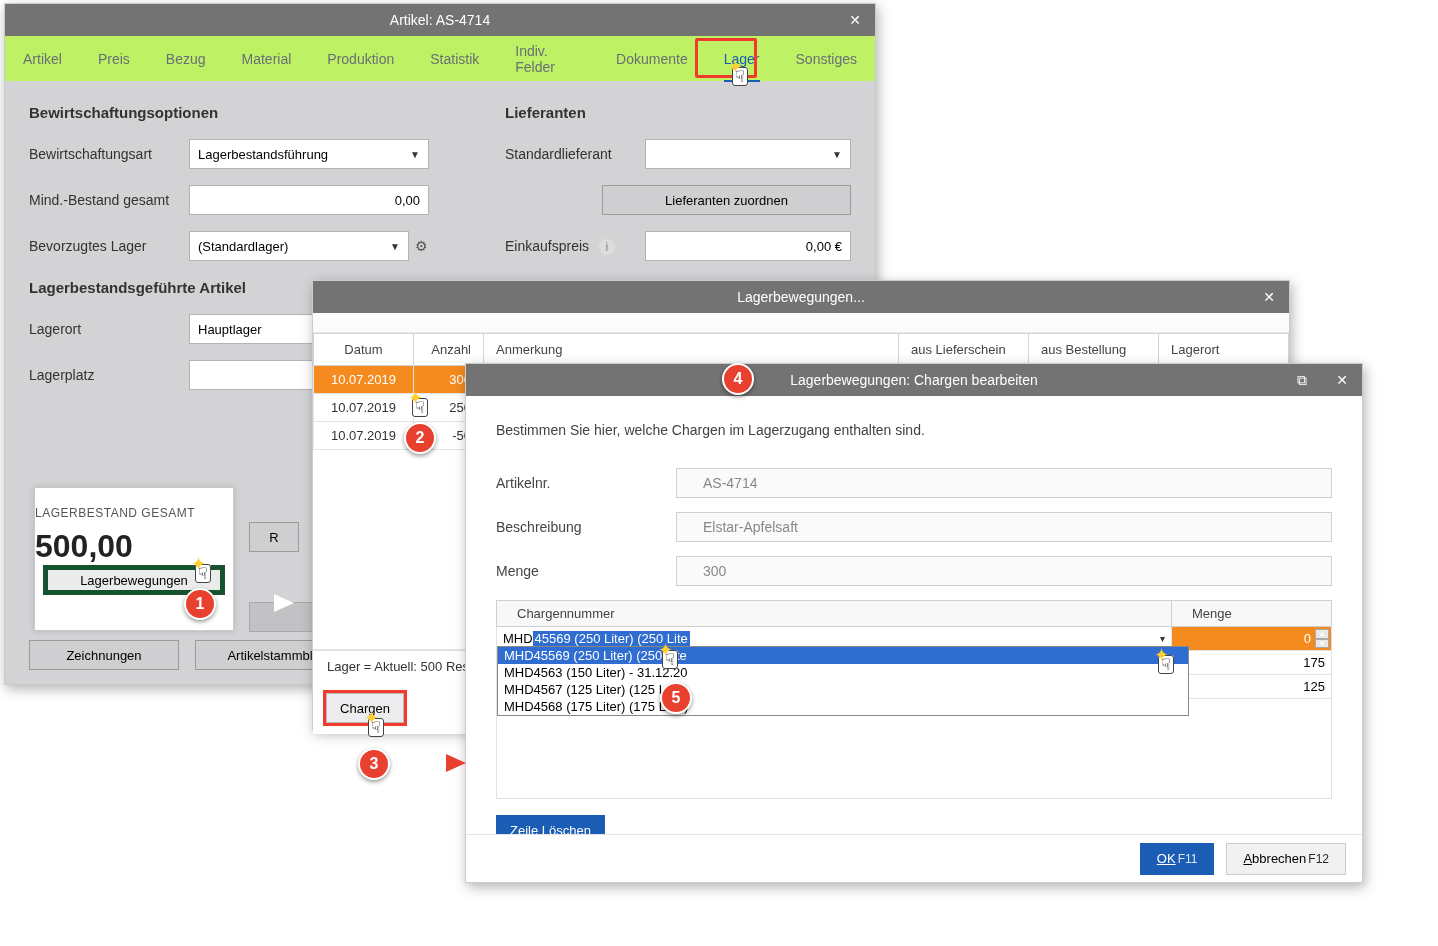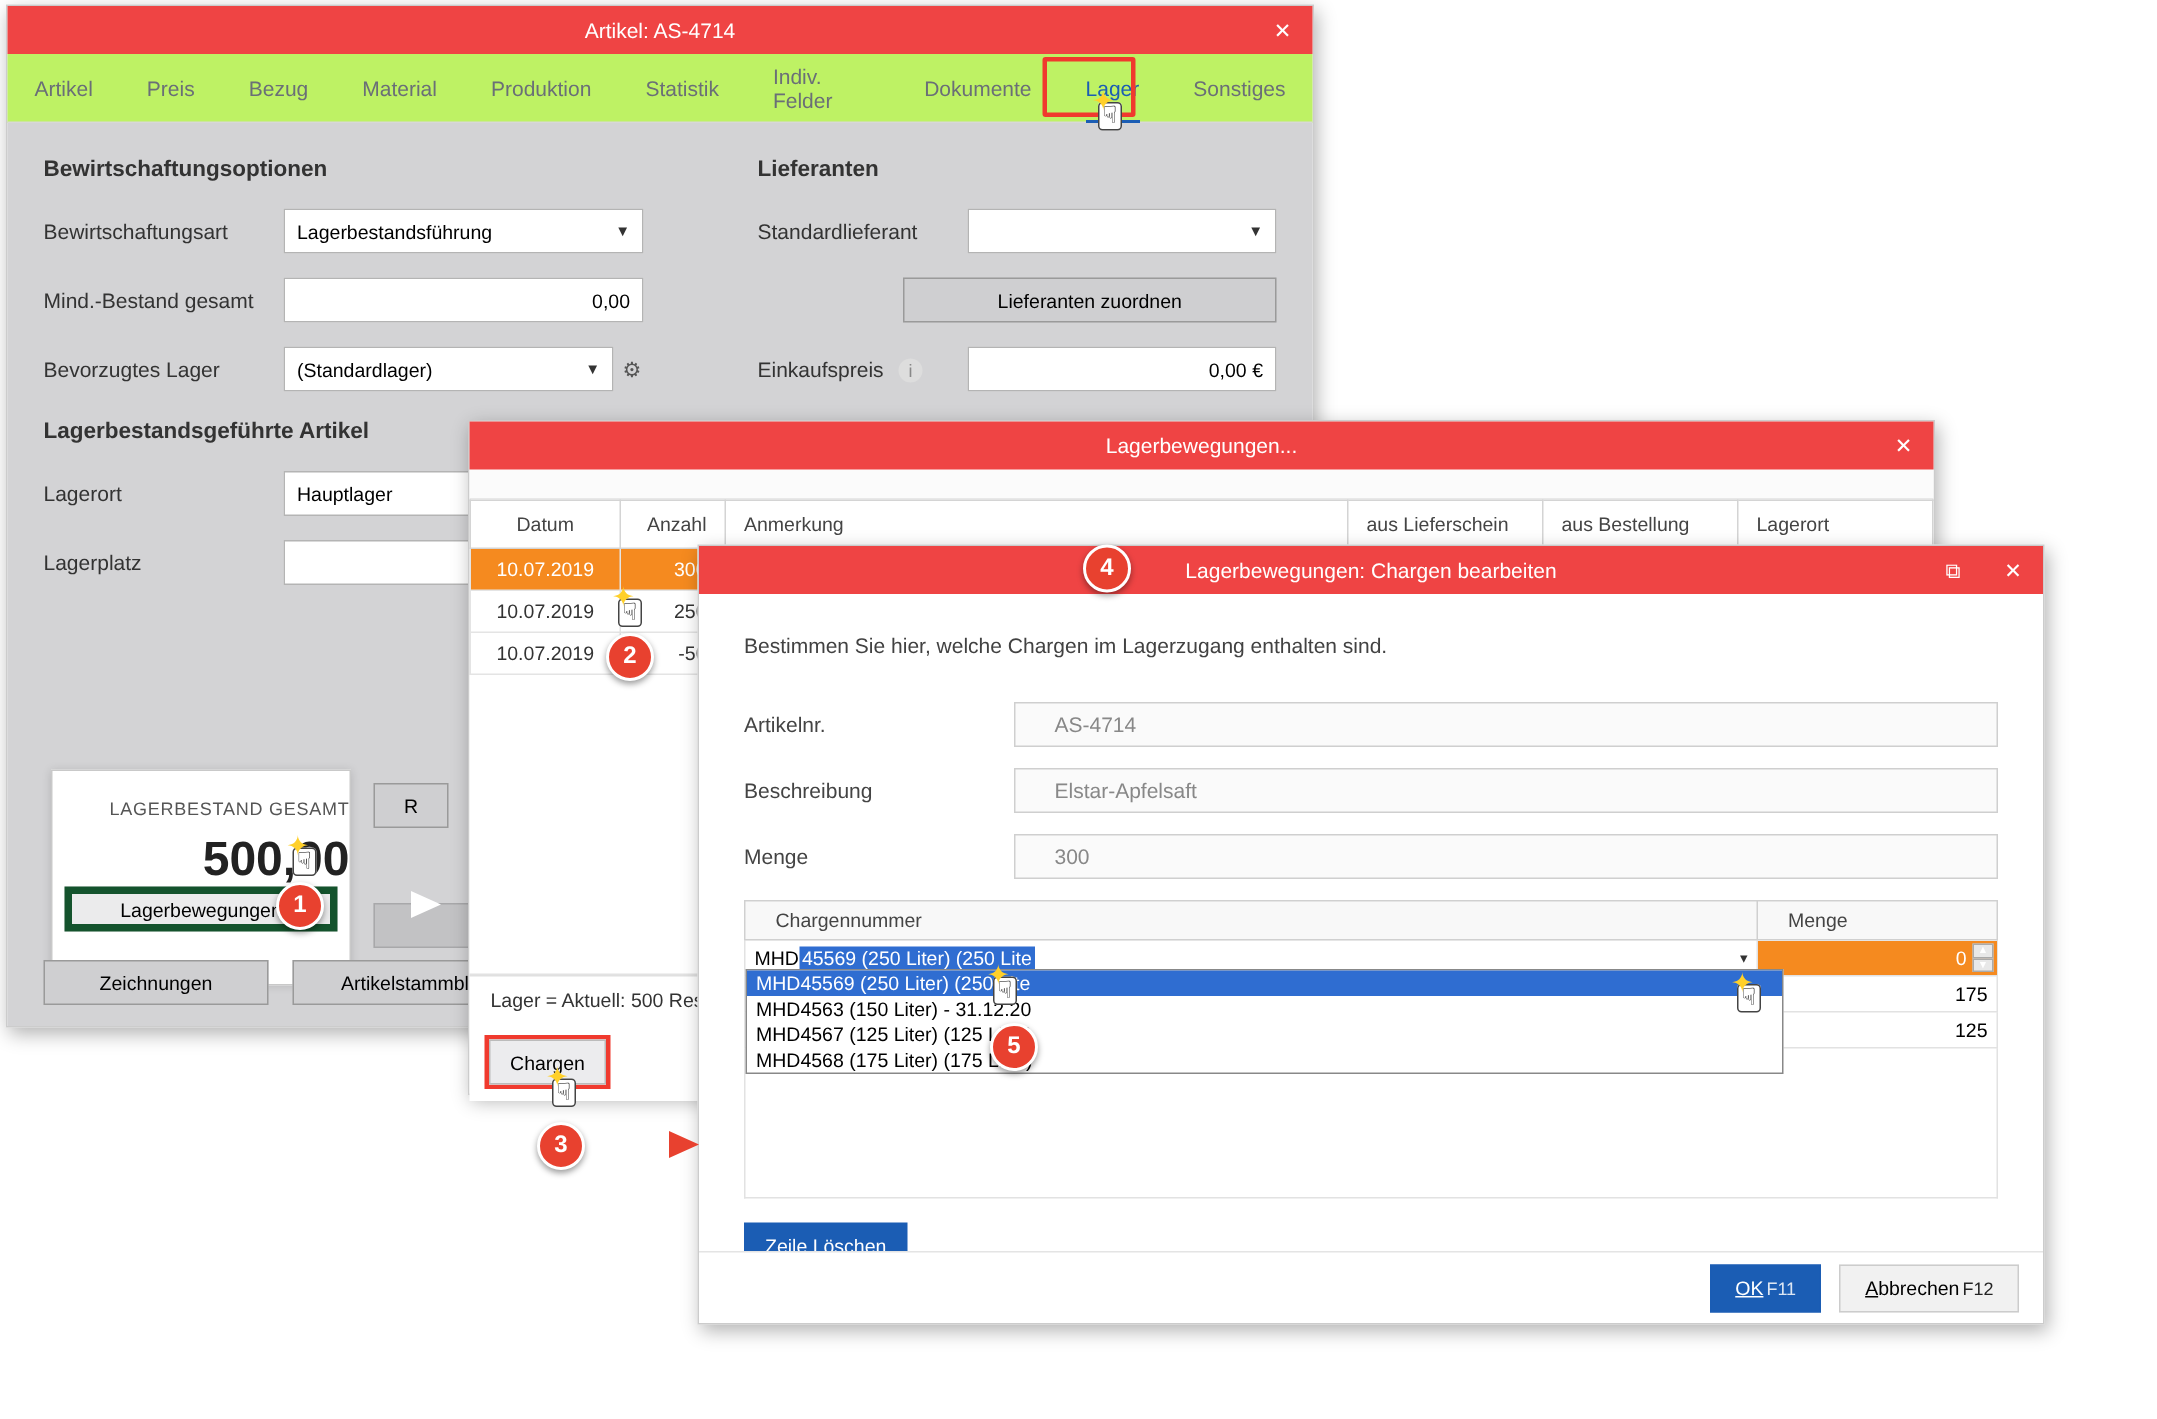--- a/index.html
+++ b/index.html
@@ -1,19 +1,19 @@
 <!DOCTYPE html>
 <html><head>
 <meta charset="utf-8">
 <style>
 * { box-sizing: border-box; margin: 0; padding: 0; }
 body { font-family: 'Segoe UI', Arial, sans-serif; font-size: 14px; background: #fff; position: relative; width: 1438px; height: 946px; }
 
 .window { position: absolute; border: 1px solid #ccc; box-shadow: 2px 4px 12px rgba(0,0,0,0.3); background: #fff; }
-.titlebar { background: #ef4444; color: #fff; height: 32px; display: flex; align-items: center; justify-content: center; position: relative; font-size: 14px; }
+.titlebar { background: #737373; color: #fff; height: 32px; display: flex; align-items: center; justify-content: center; position: relative; font-size: 14px; }
 .titlebar .close { position: absolute; right: 0; top: 0; width: 40px; height: 32px; display: flex; align-items: center; justify-content: center; cursor: pointer; }
 .titlebar .popout { position: absolute; right: 40px; top: 0; width: 40px; height: 32px; display: flex; align-items: center; justify-content: center; cursor: pointer; }
 
 
 #win1 { left: 4px; top: 3px; width: 872px; height: 682px; }
 .tabs { display: flex; background: #bef264; border-bottom: 1px solid #d8d8d8; height: 46px; align-items: center; }
 .tab { padding: 0 18px; height: 46px; display: flex; align-items: center; color: #6a6f77; cursor: pointer; position: relative; }
 .tab.active { color: #1b5db4; }
 .tab.active::after { content:""; position:absolute; bottom:0; left:18px; right:18px; height:2px; background:#1b5db4; }
 .tab-highlight { border: 3px solid #f03a2e; border-radius: 2px; position: absolute; }
@@ -21,21 +21,21 @@
 .section-title { font-weight: 600; font-size: 15px; color: #333; margin-bottom: 18px; }
 .row { display: flex; align-items: center; margin-bottom: 16px; }
 .lbl { width: 160px; color: #333; font-size: 14px; }
 .field { height: 30px; background: #fff; border: 1px solid #b4b4b4; padding: 0 8px; display: flex; align-items: center; justify-content: space-between; font-size: 13px; }
 .chev { font-size: 10px; color: #333; }
 .two-col { display: flex; gap: 76px; }
 .col { flex: 1; }
 .btn { height: 30px; border: 1px solid #9a9a9a; background: #cfcfd1; display: inline-flex; align-items: center; justify-content: center; padding: 0 14px; cursor: pointer; font-size: 13px; }
 .btn.wide { width: 100%; }
 
-.card { position:absolute; left:29px; top:431px; width:200px; height:144px; background:#fff; border:1px solid #c9c9c9; box-shadow:0 0 6px rgba(0,0,0,0.15); text-align:right; }
+.card { position:absolute; left:29px; top:405px; width:200px; height:144px; background:#fff; border:1px solid #c9c9c9; box-shadow:0 0 6px rgba(0,0,0,0.15); text-align:left; }
 .card .cap { font-size: 12px; letter-spacing: .5px; color:#555; margin-top:18px; }
 .card .big { font-size: 32px; font-weight:600; color:#222; margin-top:8px; }
 .card .cbtn { margin: 0 8px 0 8px; height:30px; background:#ebebec; border:5px solid #14532d; display:flex; align-items:center; justify-content:center; font-size:13px; cursor:pointer; }
 
 .bottom-btns { position:absolute; left:24px; bottom:14px; display:flex; gap:16px; }
 .bottom-btns .btn { width:150px; }
 
 
 #win2 { left: 312px; top: 280px; width: 978px; height: 450px; z-index: 5; }
 .grid { width:100%; border-collapse: collapse; font-size:13px; }

